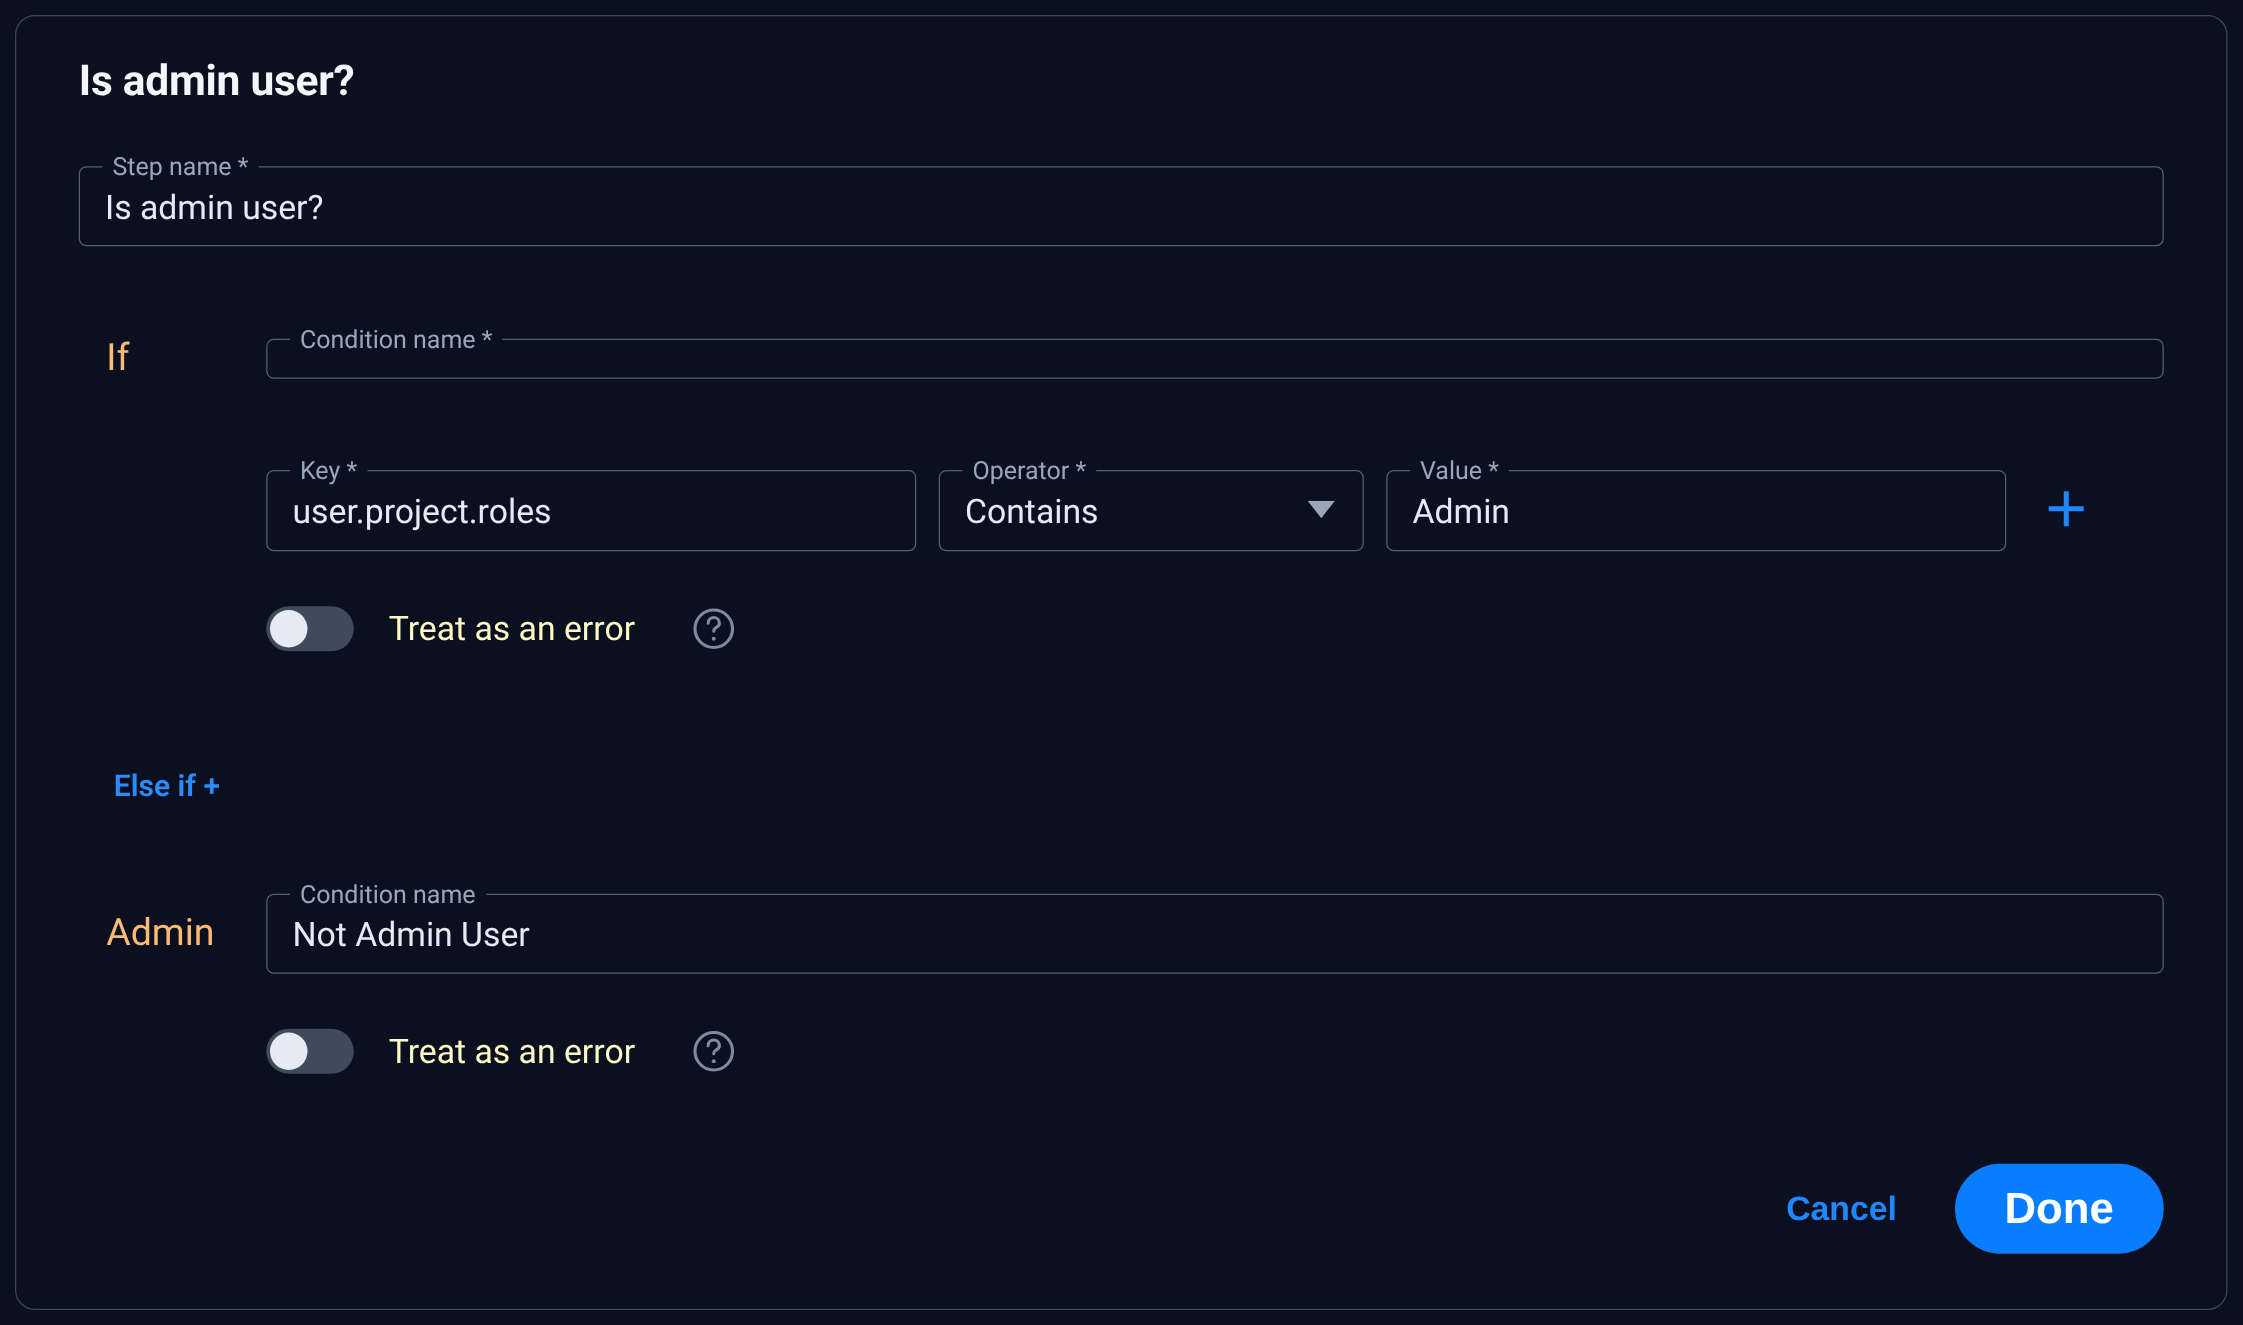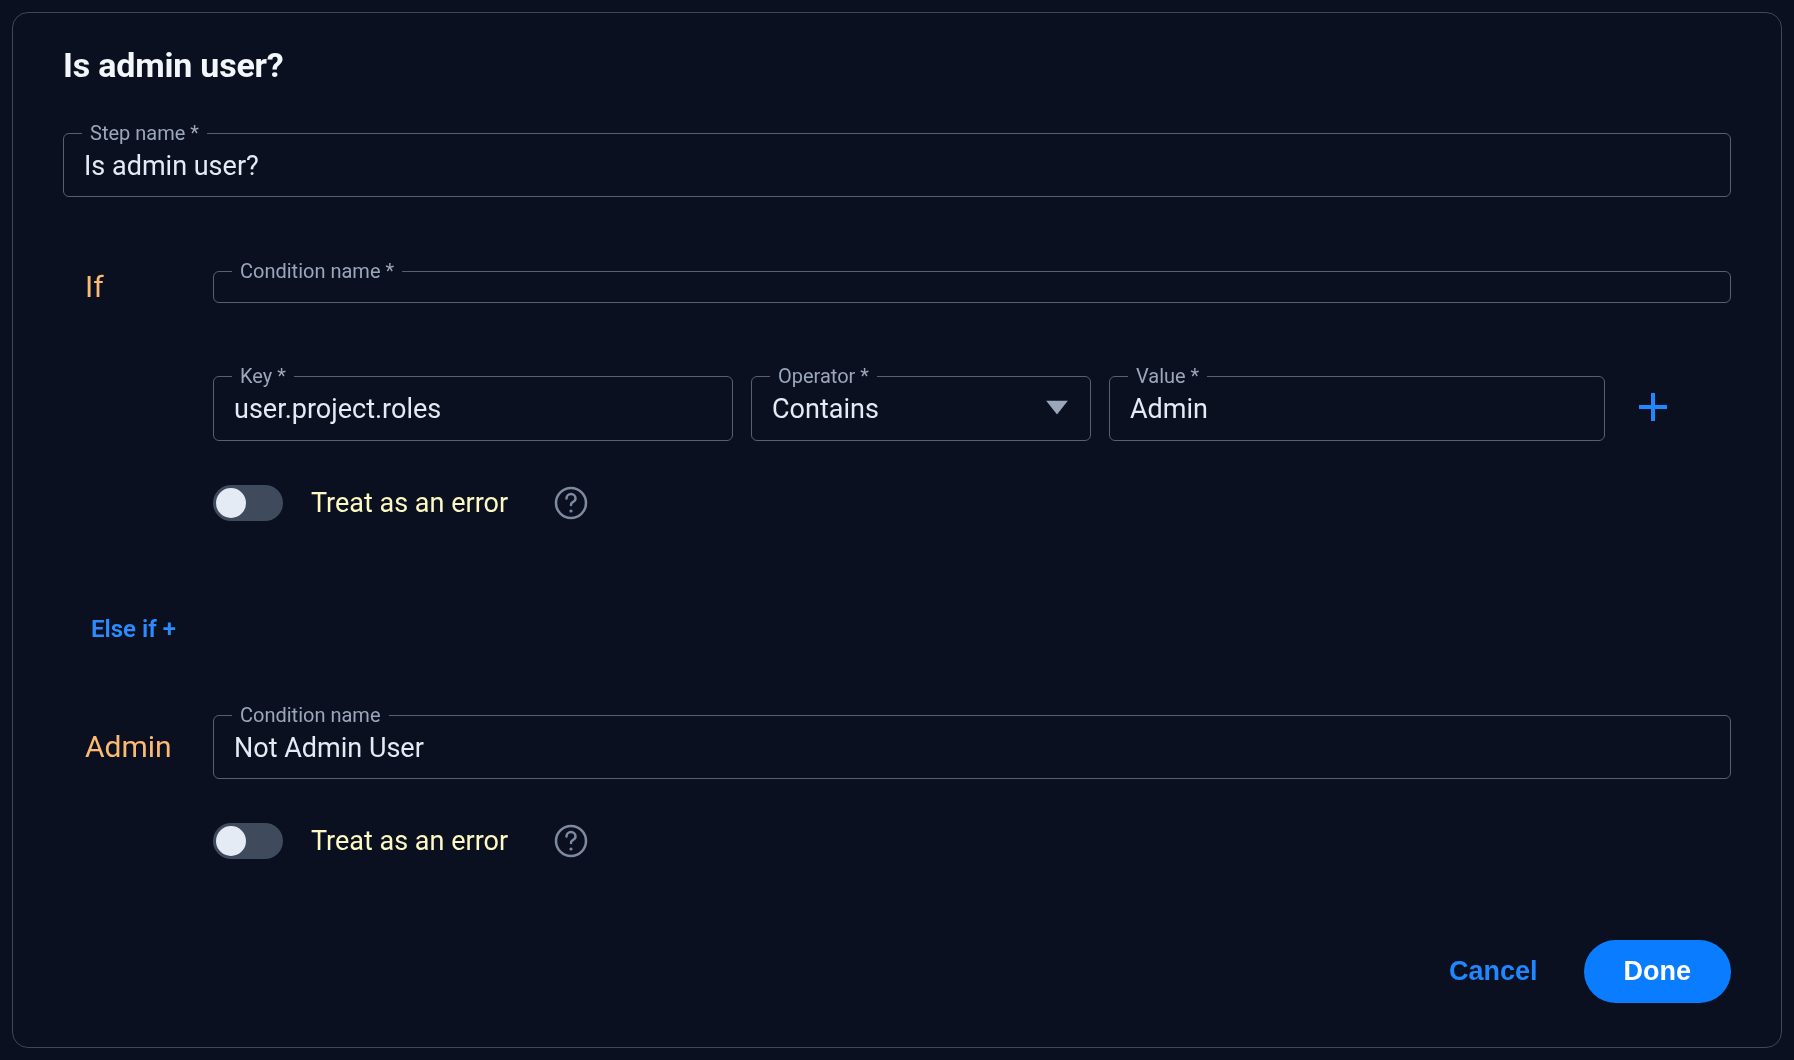--- a/index.html
+++ b/index.html
@@ -158,21 +158,21 @@
     border: none;
     color: #1f87ff;
     font-size: 27px;
     font-weight: 600;
     cursor: pointer;
   }
   .done-button {
     background: #0a7cff;
     border: none;
     color: #fff;
-    font-size: 27px;
+    font-size: 35px;
     font-weight: 600;
     padding: 16px 40px;
     border-radius: 999px;
     cursor: pointer;
   }
 </style>
 </head>
 <body>
 
 <div class="dialog">

